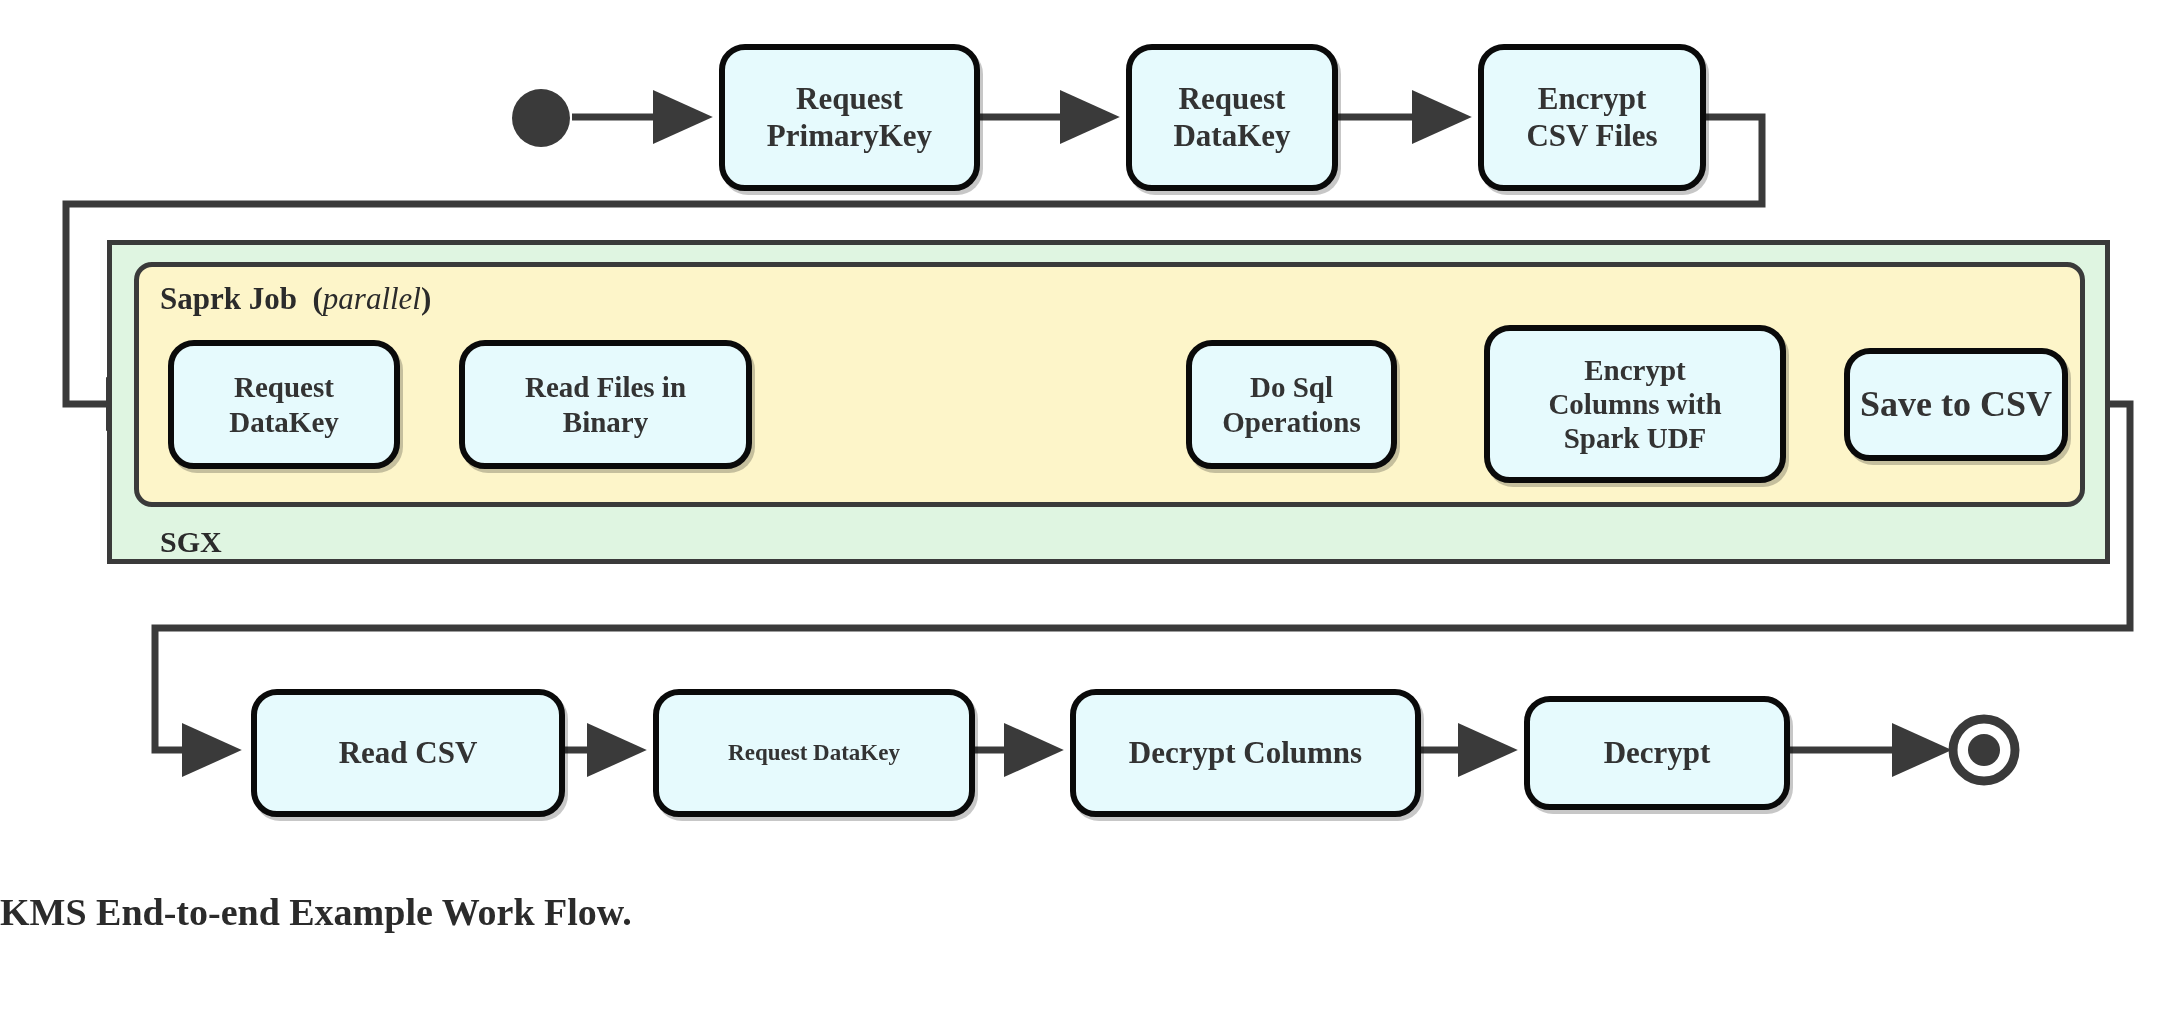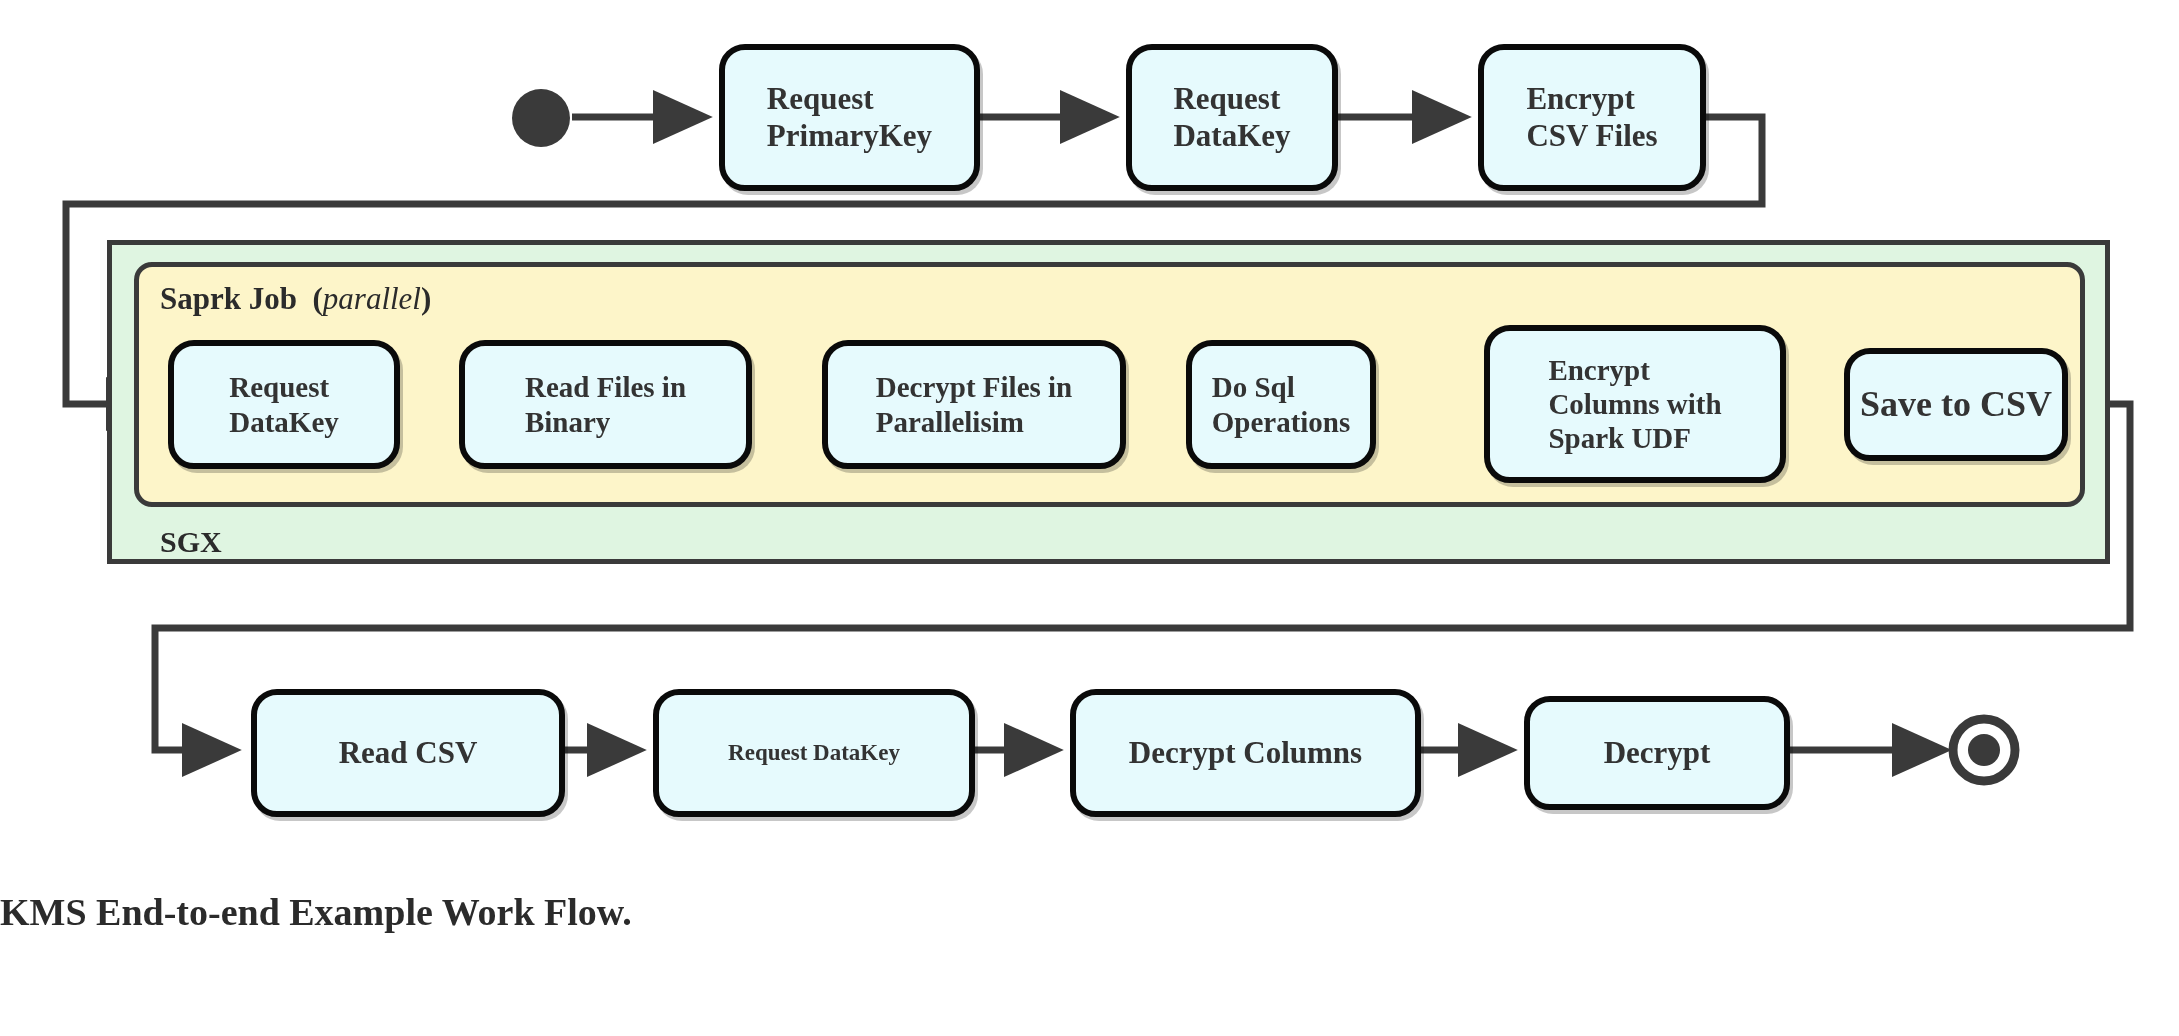--- a/index.html
+++ b/index.html
@@ -9,21 +9,21 @@
   svg#wires{position:absolute;left:0;top:0;width:2179px;height:1036px;}
 
   .region{position:absolute;border:5px solid #3a3a3a;box-sizing:border-box;}
   .region-sgx{background:#dff5e1;}
   .region-spark{background:#fdf5c9;border-radius:18px;}
 
   .region-label{position:absolute;color:#2b2b2b;font-weight:bold;white-space:nowrap;}
 
   .node{position:absolute;box-sizing:border-box;background:#e6fafd;
         border:6px solid #0a0a0a;border-radius:26px;
-        display:flex;align-items:center;justify-content:center;text-align:left;
+        display:flex;align-items:center;justify-content:center;text-align:center;
         color:#333333;font-weight:bold;line-height:1.18;
         box-shadow:3px 4px 0 rgba(0,0,0,0.22);}
 
   .terminal{position:absolute;}
   .caption{position:absolute;color:#2b2b2b;font-weight:bold;white-space:nowrap;
            }
   .italic{font-style:italic;font-weight:normal;margin-top:20px;}
 </style>
 </head>
 <body>
@@ -105,28 +105,22 @@
     </div>
   </div>
 
   <div class="node" style="left:459px;top:340px;width:293px;height:129px;font-size:29px;">
     <div>
       <div>Read Files in</div>
       <div>Binary</div>
     </div>
   </div>
 
-  <div class="node" style="left:822px;top:340px;width:304px;height:129px;font-size:29px;">
-    <div>
-      <div>Decrypt Files in</div>
-      <div>Parallelisim</div>
-    </div>
-  </div>
 
-  <div class="node" style="left:1186px;top:340px;width:190px;height:129px;font-size:29px;">
+  <div class="node" style="left:1186px;top:340px;width:211px;height:129px;font-size:29px;">
     <div>
       <div>Do Sql</div>
       <div>Operations</div>
     </div>
   </div>
 
   <div class="node" style="left:1484px;top:325px;width:302px;height:158px;font-size:29px;">
     <div>
       <div>Encrypt</div>
       <div>Columns with</div>

